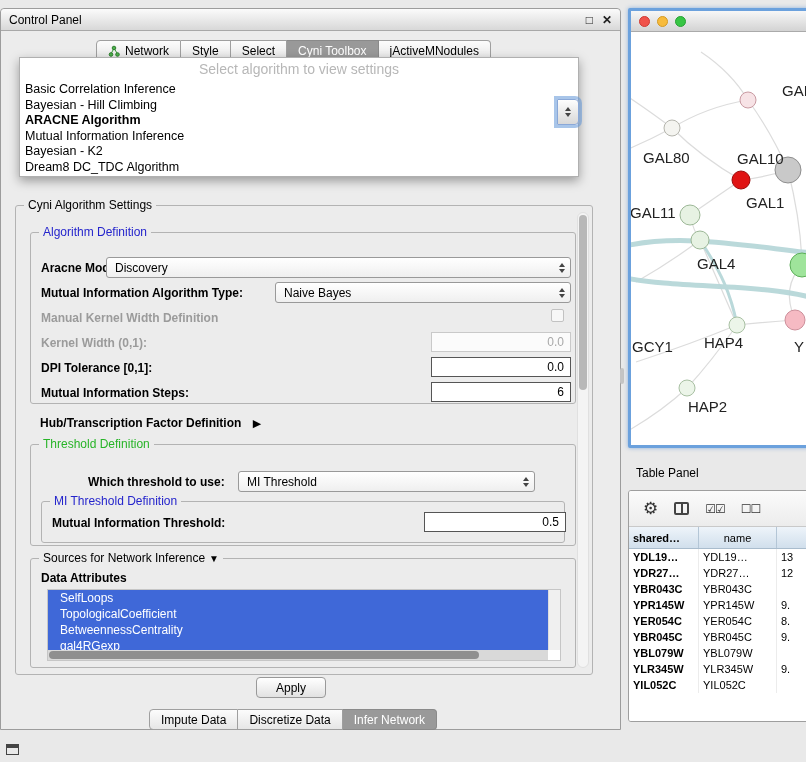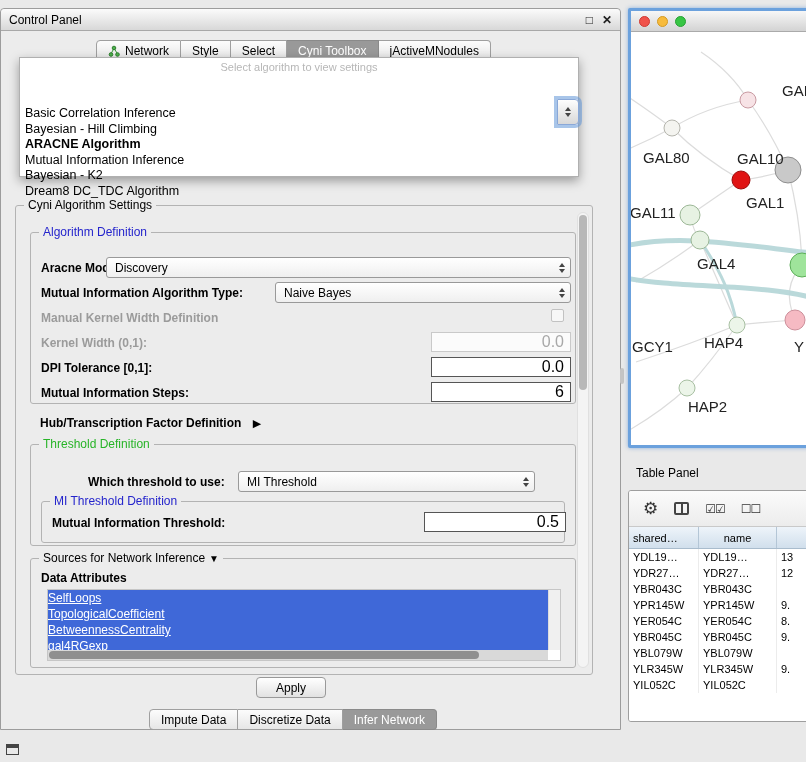--- a/index.html
+++ b/index.html
@@ -22,21 +22,21 @@
          background:linear-gradient(#fcfcfc,#e6e6e6); border:1px solid #9f9f9f; border-left:none;
          font-size:12px; white-space:nowrap; }
   .seg:first-child { border-left:1px solid #9f9f9f; border-radius:4px 0 0 4px; }
   .seg:last-child { border-radius:0 4px 4px 0; }
   .seg.active { background:#999; color:#fff; border-color:#8a8a8a; }
 
   
   .algo-popup { position:absolute; left:18px; top:48px; width:560px; height:120px;
         background:#fff; border:1px solid #b0b0b0; box-shadow:0 4px 10px rgba(0,0,0,.35);
         z-index:20; padding-top:3px; }
-  .popup-placeholder { color:#b7b7b7; text-align:center; font-size:11px; height:16px; margin-bottom:29px; }
+  .popup-placeholder { color:#b7b7b7; text-align:center; font-size:14px; height:16px; margin-bottom:5px; }
   .popup-item { padding-left:5px; line-height:15.5px; font-size:12.5px; }
   .popup-item.selected { font-weight:bold; }
   .combo-fragment { position:absolute; left:556px; top:90px; width:22px; height:26px;
         background:linear-gradient(#fdfdfd,#d8d8d8); border:1px solid #8aa8d8; border-radius:0 4px 4px 0;
         box-shadow:0 0 0 3px rgba(96,150,215,.55); z-index:25;
         display:flex; align-items:center; justify-content:center; }
 
   
   .groupbox { position:absolute; border:1px solid #b3b3b3; border-radius:3px; }
   .legend { position:absolute; top:-8px; left:8px; background:#ececec; padding:0 4px;
@@ -55,32 +55,32 @@
   .combo { position:absolute; background:linear-gradient(#ffffff,#efefef); border:1px solid #999;
         border-radius:3px; display:flex; align-items:center; padding:0 22px 0 8px; font-size:12px; }
   .stepper { position:absolute; right:5px; top:50%; transform:translateY(-50%);
         display:flex; flex-direction:column; gap:2px; }
   .tri-up { width:0; height:0; border-left:3.5px solid transparent; border-right:3.5px solid transparent;
         border-bottom:4px solid #444; }
   .tri-down { width:0; height:0; border-left:3.5px solid transparent; border-right:3.5px solid transparent;
         border-top:4px solid #444; }
 
   .field { position:absolute; height:20px; border:1px solid #555; background:#fff;
-        text-align:right; padding:0 6px; font-size:16px; font-family:"Liberation Sans",sans-serif; }
+        text-align:right; padding:0 6px; font-size:12px; font-family:"Liberation Sans",sans-serif; }
   .field.disabled { border:1px solid #c9c9c9; background:#fbfbfb; color:#a8a8a8; }
 
   .checkbox { position:absolute; width:13px; height:13px; border:1px solid #c2c2c2;
         background:#f7f7f7; border-radius:2px; }
 
   .arrow-right { display:inline-block; margin-left:8px; font-size:11px; }
   .arrow-down { font-size:10px; }
 
   .src-list { position:absolute; background:#fff; border:1px solid #c6c6c6; overflow:hidden; }
-  .src-item { height:16px; line-height:16px; padding-left:0; background:#3f68d8; color:#fff;
-        font-size:12px; width:calc(100% - 12px);text-decoration:underline; }
+  .src-item { height:16px; line-height:16px; padding-left:12px; background:#3f68d8; color:#fff;
+        font-size:12px; width:calc(100% - 12px); }
   .src-vscroll { position:absolute; right:0; top:0; bottom:10px; width:12px;
         background:#f0f0f0; border-left:1px solid #ddd; }
   .src-hscroll { position:absolute; left:0; right:12px; bottom:0; height:10px; background:#d9d9d9; }
   .src-hthumb { position:absolute; left:1px; top:1px; height:8px; width:86%;
         background:#8f8f8f; border-radius:4px; }
 
   .apply-btn { position:absolute; left:255px; top:668px; width:70px; height:21px;
         border:1px solid #999; border-radius:4px; background:linear-gradient(#fff,#e2e2e2);
         font-size:12px; font-family:"Liberation Sans",sans-serif; }
 
@@ -110,21 +110,21 @@
   .col-icon { width:15px; height:13px; border:2px solid #444; border-radius:2px; position:relative; display:inline-block; }
   .col-icon::before { content:""; position:absolute; left:50%; top:0; bottom:0; width:2px; background:#444; transform:translateX(-50%); }
   .chk-pair { font-size:12px; letter-spacing:-1px; }
   .tbl-header { display:flex; height:22px; background:linear-gradient(#eef4fa,#d1dfec);
         border-bottom:1px solid #a9bccd; font-size:11px; }
   .th { border-right:1px solid #b4c6d6; height:100%; display:flex; align-items:center; padding:0 4px; }
   .tbl-body { background:#fff; height:calc(100% - 58px); }
   .tr { display:flex; height:16px; font-size:11px; background:#fff; }
   .td { padding:0 4px; border-right:1px solid #ececec; height:100%; display:flex; align-items:center;
         white-space:nowrap; overflow:hidden; }
-  .c1 { width:70px; } .c2 { width:78px; } .c3 { flex:1; }
+  .c1 { width:70px;font-weight:bold; } .c2 { width:78px; } .c3 { flex:1; }
   .th.c2 { justify-content:center; }
 
   .mini-restore { position:absolute; left:6px; top:744px; width:13px; height:11px; border:1px solid #444; }
   .mini-restore::before { content:""; display:block; height:3px; background:#444; }
   .split-handle { position:absolute; left:620px; top:368px; width:4px; height:16px;
         background:#c4c4c4; border-radius:2px; }
 </style>
 </head>
 <body>
 

